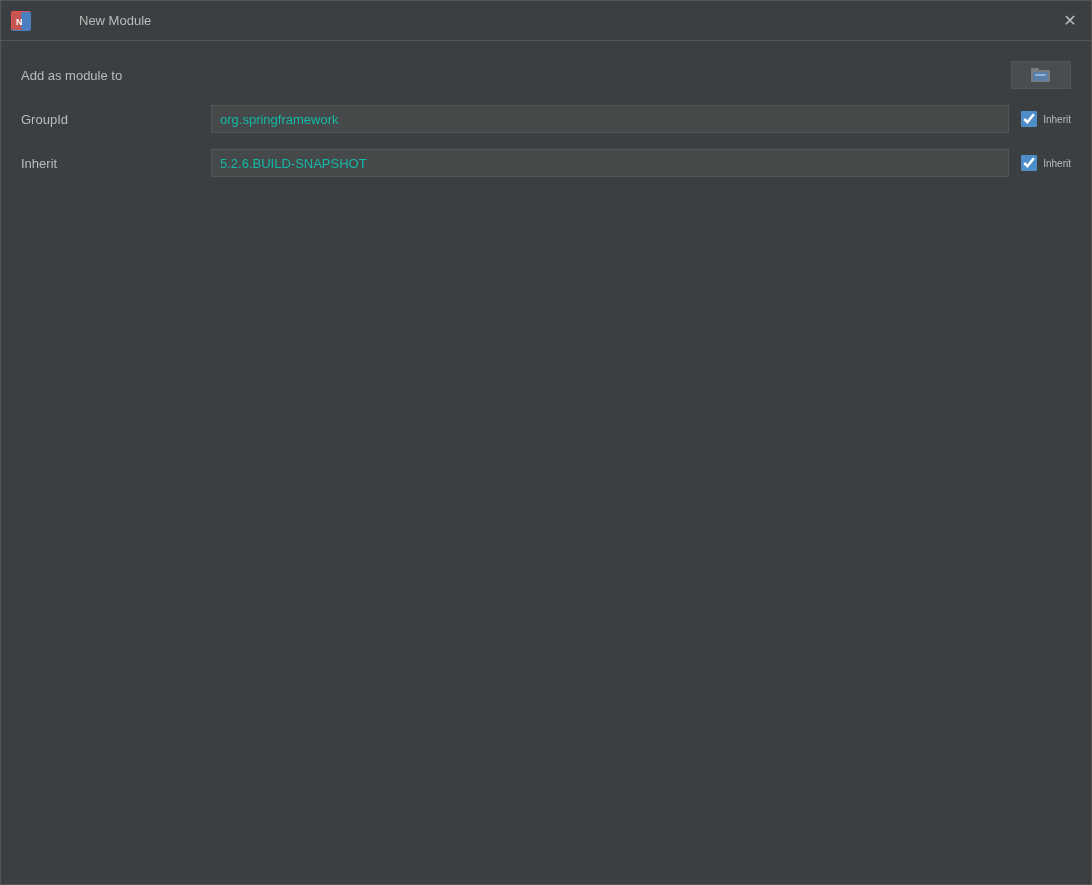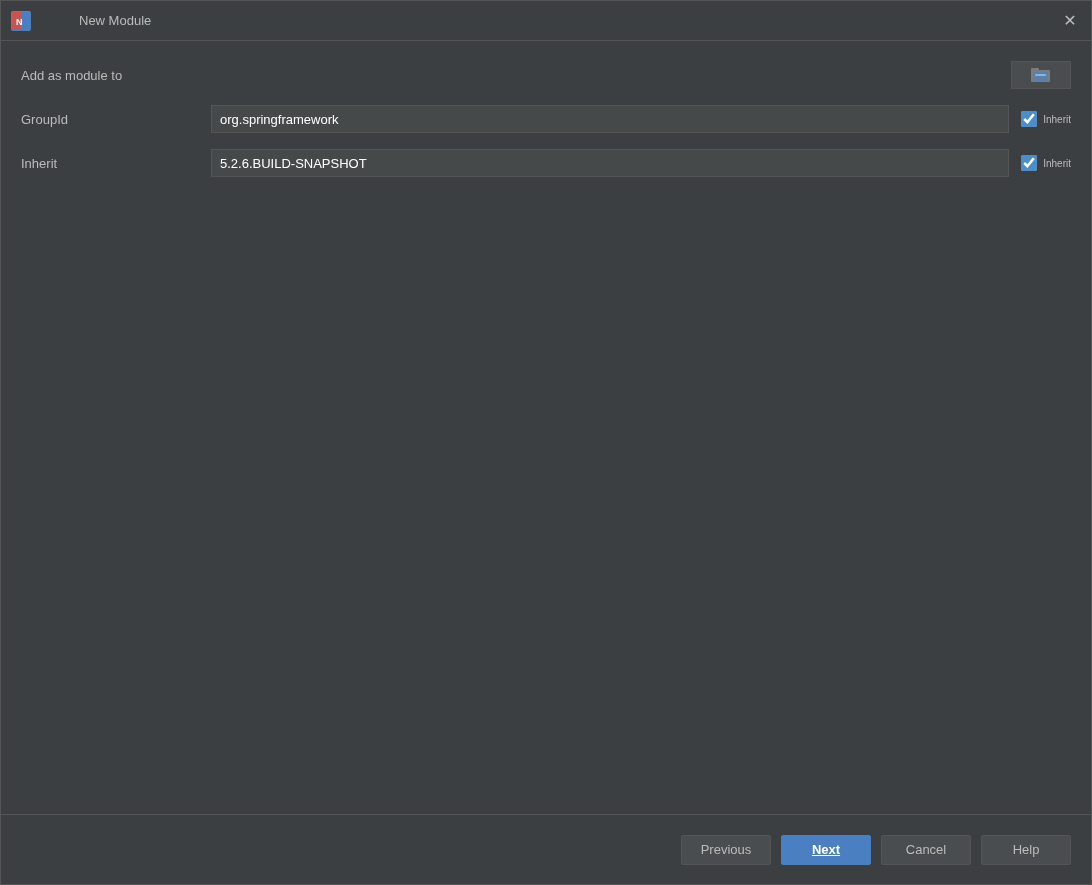--- a/index.html
+++ b/index.html
@@ -98,21 +98,21 @@
     .form-value-placeholder {
       color: #666;
       font-size: 13px;
       flex: 1;
     }
 
     .form-input {
       flex: 1;
       background: #45494a;
       border: 1px solid #555;
-      color: #ffffff;
+      color: #14b8a6;
       padding: 5px 8px;
       font-size: 13px;
       font-family: inherit;
       outline: none;
       height: 28px;
     }
 
     .form-input.active-field {
       border: 2px solid #4d8ec9;
       background: #2d3033;
@@ -249,19 +249,13 @@
       <input class="form-input" type="text" value="5.2.6.BUILD-SNAPSHOT" style="">
       <div class="inherit-section">
         <input class="inherit-checkbox" type="checkbox" checked="" style="">
         <span class="inherit-label">Inherit</span>
       </div>
     </div>
 
     <div class="spacer"></div>
   </div>
 
-  <div class="button-bar">
-    <button class="btn">Previous</button>
-    <button class="btn btn-primary">Next</button>
-    <button class="btn">Cancel</button>
-    <button class="btn">Help</button>
-  </div>
 </div>
 
 </body></html>

